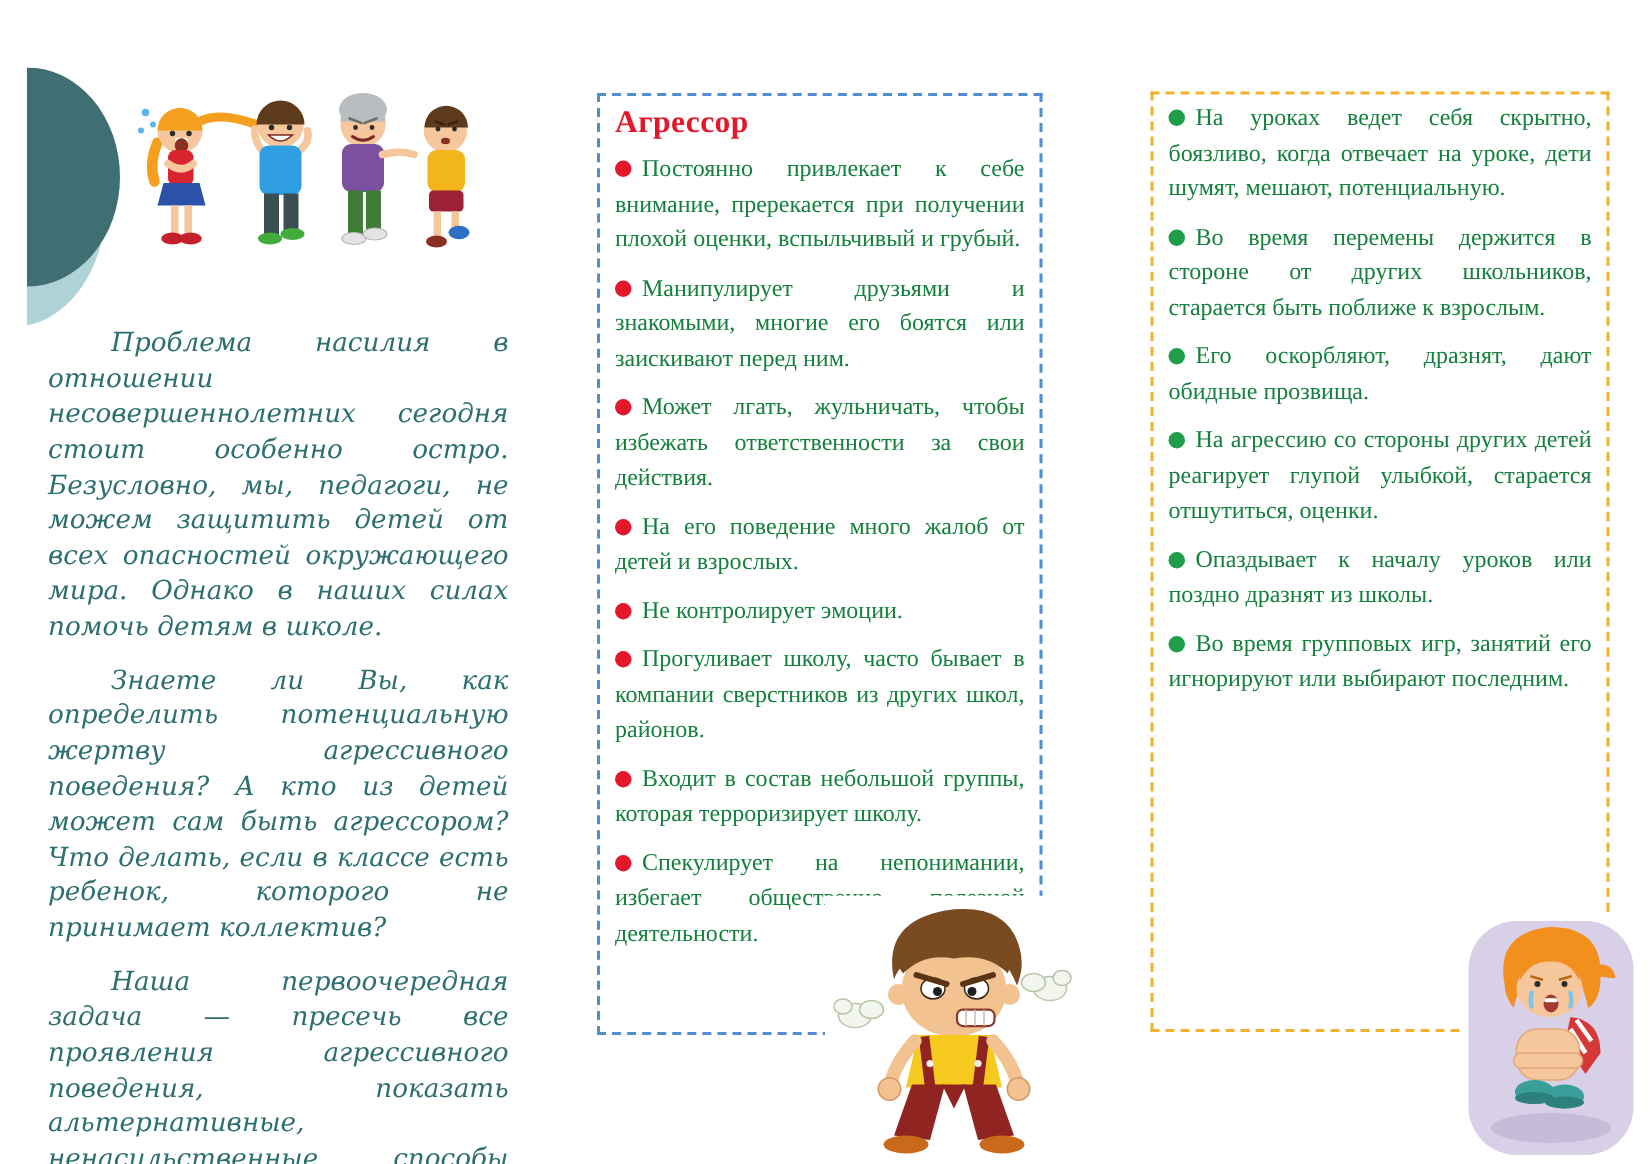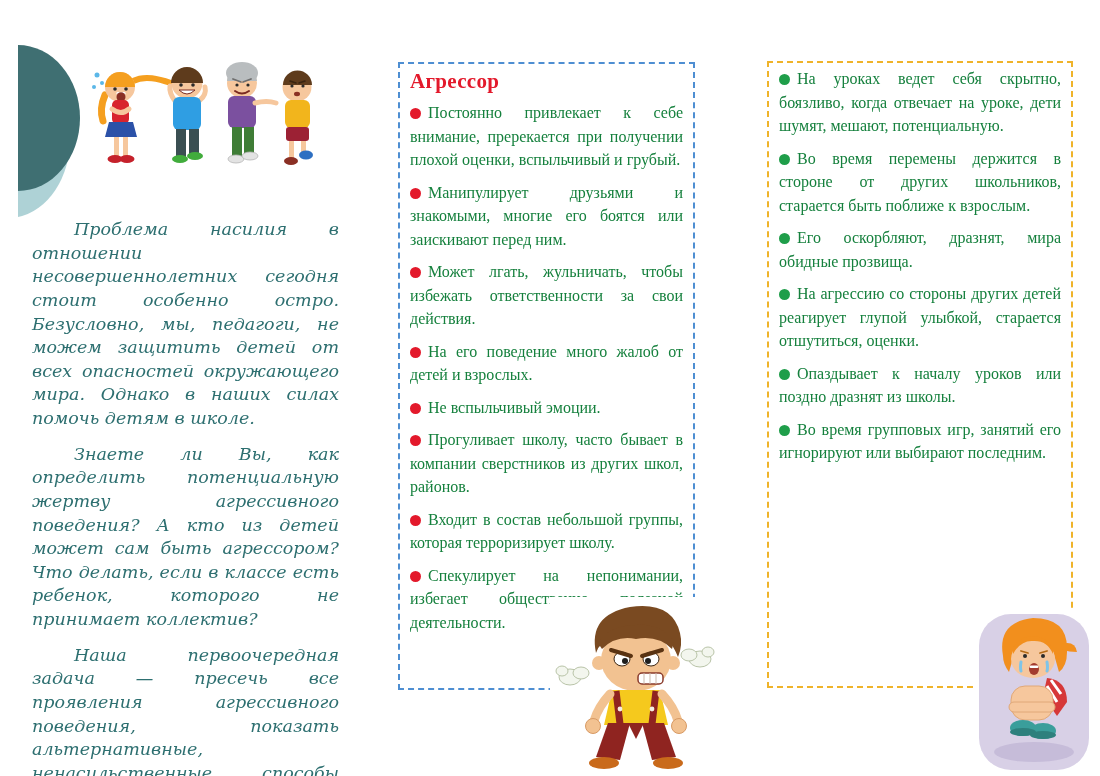--- a/index.html
+++ b/index.html
@@ -118,39 +118,39 @@
   <div>
 
       <p class="item"><span class="dot"></span><span>Постоянно привлекает к себе внимание, пререкается при получении плохой оценки, вспыльчивый и грубый.</span></p>
 
       <p class="item"><span class="dot"></span><span>Манипулирует друзьями и знакомыми, многие его боятся или заискивают перед ним.</span></p>
 
       <p class="item"><span class="dot"></span><span>Может лгать, жульничать, чтобы избежать ответственности за свои действия.</span></p>
 
       <p class="item"><span class="dot"></span><span>На его поведение много жалоб от детей и взрослых.</span></p>
 
-      <p class="item"><span class="dot"></span><span>Не вспыльчивый эмоции.</span></p>
+      <p class="item"><span class="dot"></span><span>Не контролирует эмоции.</span></p>
 
       <p class="item"><span class="dot"></span><span>Прогуливает школу, часто бывает в компании сверстников из других школ, районов.</span></p>
 
       <p class="item"><span class="dot"></span><span>Входит в состав небольшой группы, которая терроризирует школу.</span></p>
 
       <p class="item"><span class="dot"></span><span>Спекулирует на непонимании, избегает общественно полезной деятельности.</span></p>
     </div>
 </div>
 
 <div class="box box-victim">
   <div>
 
 
       <p class="item"><span class="dot"></span><span>На уроках ведет себя скрытно, боязливо, когда отвечает на уроке, дети шумят, мешают, потенциальную.</span></p>
 
       <p class="item"><span class="dot"></span><span>Во время перемены держится в стороне от других школьников, старается быть поближе к взрослым.</span></p>
 
-      <p class="item"><span class="dot"></span><span>Его оскорбляют, дразнят, мира обидные прозвища.</span></p>
+      <p class="item"><span class="dot"></span><span>Его оскорбляют, дразнят, дают обидные прозвища.</span></p>
 
       <p class="item"><span class="dot"></span><span>На агрессию со стороны других детей реагирует глупой улыбкой, старается отшутиться, оценки.</span></p>
 
 
       <p class="item"><span class="dot"></span><span>Опаздывает к началу уроков или поздно дразнят из школы.</span></p>
 
       <p class="item"><span class="dot"></span><span>Во время групповых игр, занятий его игнорируют или выбирают последним.</span></p>
     </div>
 </div>
 

